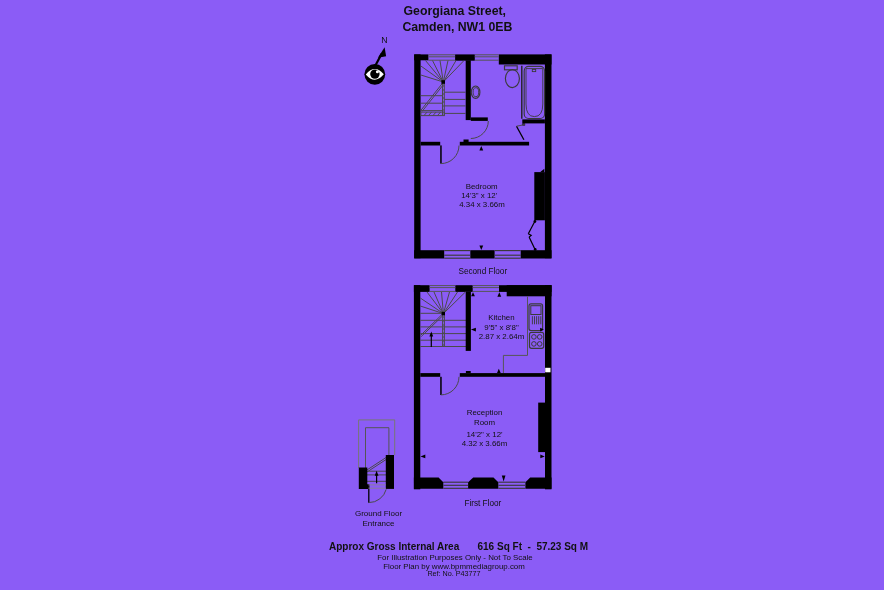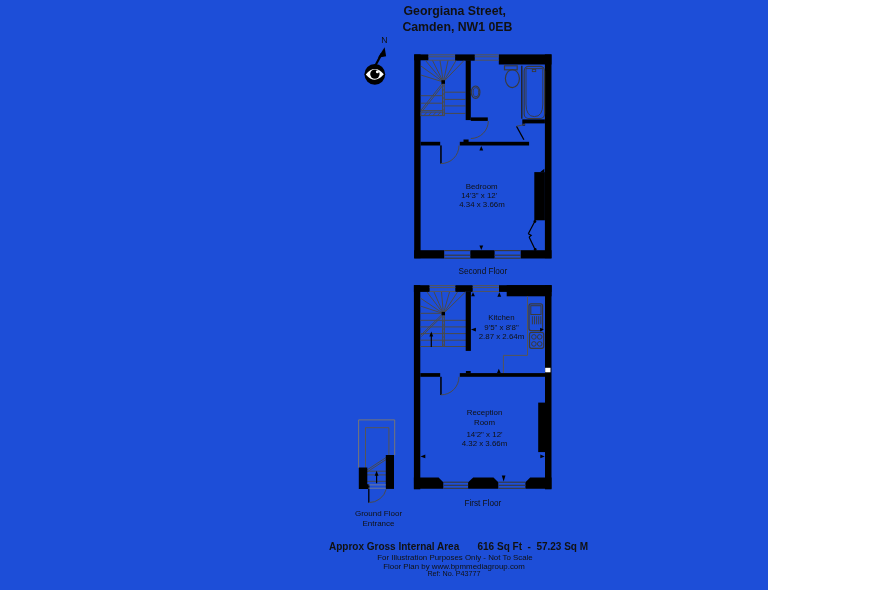--- a/index.html
+++ b/index.html
@@ -1,16 +1,16 @@
 <!DOCTYPE html>
 <html><head>
 <meta charset="utf-8">
 <style>
   html,body{margin:0;padding:0;background:#fff;}
-  #page{position:relative;width:768px;height:590px;background:#1d4ed8;overflow:hidden;
+  #page{position:relative;width:884px;height:590px;background:#8b5cf6;overflow:hidden;
         font-family:"Liberation Sans", sans-serif;}
   svg{position:absolute;left:0;top:0;}
   text{font-family:"Liberation Sans", sans-serif;fill:#111;}
 </style>
 </head>
 <body>
 <div id="page">
 <svg width="884" height="590" viewBox="0 0 884 590">
 
 <g>

